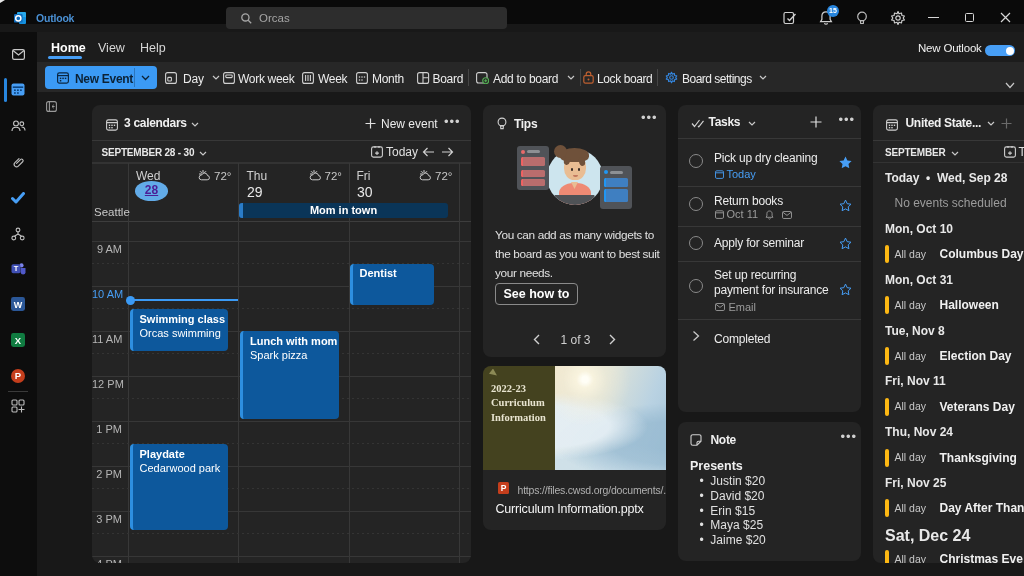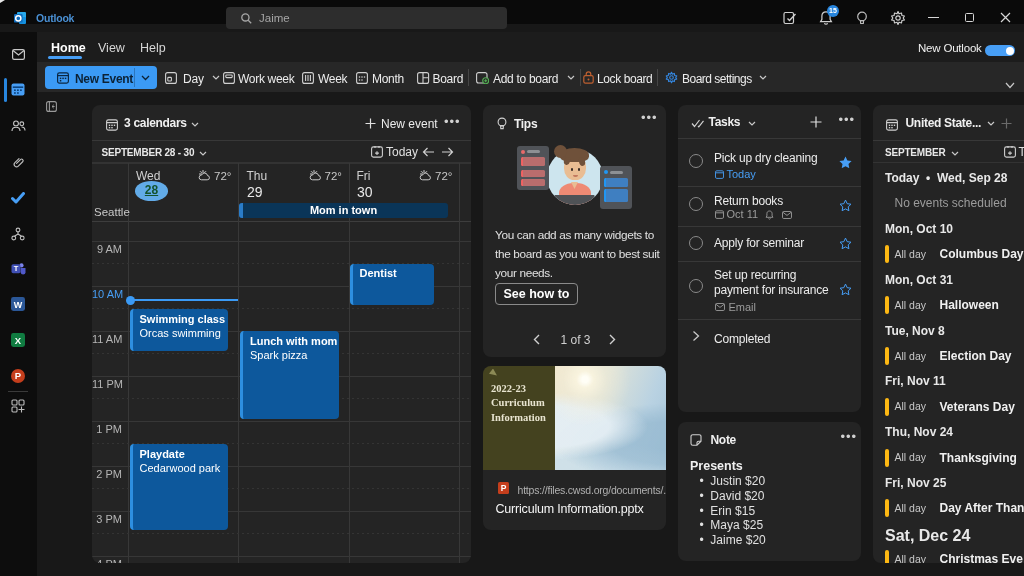--- a/index.html
+++ b/index.html
@@ -43,21 +43,21 @@
       <rect x="6" y="6" width="7" height="7" rx="1" fill="#1490df"></rect>
       <rect x="1" y="3" width="8.6" height="8.6" rx="1.2" fill="#0f6cbd"></rect>
       <circle cx="5.3" cy="7.3" r="2.6" fill="none" stroke="#fff" stroke-width="1.5"></circle>
     </svg>
     <div class="abs" style="left:36px;top:12px;font-size:10.5px;font-weight:bold;color:#4a90d4;letter-spacing:-0.2px;">Outlook</div>
     <div id="searchbar">
       <svg class="abs" style="left:14px;top:5px;" width="13" height="13" viewBox="0 0 13 13">
           <circle cx="5.4" cy="5.4" r="3.6" fill="none" stroke="#a8a8a8" stroke-width="1.3"></circle>
           <line x1="8.2" y1="8.2" x2="11.2" y2="11.2" stroke="#a8a8a8" stroke-width="1.3"></line>
         </svg>
-      <div class="abs" style="left:33px;top:5px;font-size:11.5px;color:#a5a5a5;">Jaime</div>
+      <div class="abs" style="left:33px;top:5px;font-size:11.5px;color:#a5a5a5;">Orcas</div>
     </div>
 
     <svg class="abs" style="left:782px;top:10px;" width="16" height="16" viewBox="0 0 16 16">
         <rect x="2" y="2.5" width="9.5" height="11" rx="1.4" fill="none" stroke="#cfcfcf" stroke-width="1.2"></rect>
         <path d="M5.5 8.5 L7.5 10.5 L13.5 4" fill="none" stroke="#cfcfcf" stroke-width="1.4"></path>
       </svg>
     <svg class="abs" style="left:818px;top:10px;" width="16" height="16" viewBox="0 0 16 16">
         <path d="M8 1.8 C5.4 1.8 3.9 3.7 3.9 6 L3.9 9.4 L2.6 11.6 L13.4 11.6 L12.1 9.4 L12.1 6 C12.1 3.7 10.6 1.8 8 1.8 Z" fill="none" stroke="#cfcfcf" stroke-width="1.2"></path>
         <path d="M6.4 13.2 A1.8 1.8 0 0 0 9.6 13.2" fill="none" stroke="#cfcfcf" stroke-width="1.2"></path>
       </svg>
@@ -315,21 +315,21 @@
         <path d="M3.4 9.8 a2.4 2.4 0 0 1 0.3 -4.8 a3 3 0 0 1 5.8 0.6 a2.1 2.1 0 0 1 -0.3 4.2 Z" fill="#242424" stroke="#c8c8c8" stroke-width="1"></path>
       </svg>
     <div class="abs" style="left:232.5px;top:64.5px;font-size:11.5px;color:#c8c8c8;">72°</div>
     <svg class="abs" style="left:327px;top:65px;" width="14" height="11" viewBox="0 0 14 11">
         <circle cx="5" cy="4" r="2.2" fill="none" stroke="#c8c8c8" stroke-width="1"></circle>
         <path d="M5 0 L5 1 M1 4 L2 4 M2 1.2 L2.8 2 M8 1.2 L7.2 2" stroke="#c8c8c8" stroke-width="1"></path>
         <path d="M3.4 9.8 a2.4 2.4 0 0 1 0.3 -4.8 a3 3 0 0 1 5.8 0.6 a2.1 2.1 0 0 1 -0.3 4.2 Z" fill="#242424" stroke="#c8c8c8" stroke-width="1"></path>
       </svg>
     <div class="abs" style="left:343px;top:64.5px;font-size:11.5px;color:#c8c8c8;">72°</div>
 
-    <div class="abs" style="left:43px;top:76px;width:33px;height:19.5px;border-radius:50%;background:#62abe8;color:#14532d;font-size:12px;font-weight:bold;text-align:center;line-height:19.5px;text-decoration:underline;">28</div>
+    <div class="abs" style="left:43px;top:76px;width:33px;height:19.5px;border-radius:50%;background:#62abe8;color:#4c1d95;font-size:12px;font-weight:bold;text-align:center;line-height:19.5px;text-decoration:underline;">28</div>
     <div class="abs" style="left:155px;top:79px;font-size:14px;color:#e8e8e8;">29</div>
     <div class="abs" style="left:265px;top:79px;font-size:14px;color:#e8e8e8;">30</div>
 
     <div class="abs" style="left:2px;top:101px;width:32px;font-size:11.5px;color:#c8c8c8;text-align:center;">Seattle</div>
     <div class="abs" style="left:147px;top:98px;width:209px;height:15px;border-radius:3px;background:#0a3558;overflow:hidden;">
       <div class="abs" style="left:0;top:0;width:3.5px;height:15px;background:#2a7cc8;"></div>
       <div class="abs" style="left:0;top:1px;width:209px;text-align:center;font-size:11px;font-weight:bold;color:#fff;">Mom in town</div>
     </div>
 
     <div id="gridlines">
@@ -346,21 +346,21 @@
         <div class="gdash" style="top:248px;"></div>
         <div class="gdash" style="top:293px;"></div>
         <div class="gdash" style="top:338px;"></div>
         <div class="gdash" style="top:383px;"></div>
         <div class="gdash" style="top:428px;"></div>
       </div>
 
     <div class="abs timelbl" style="top:138px;">9 AM</div>
     <div class="abs timelbl" style="top:183px;color:#479ef5;">10 AM</div>
     <div class="abs timelbl" style="top:228px;">11 AM</div>
-    <div class="abs timelbl" style="top:273px;">11 PM</div>
+    <div class="abs timelbl" style="top:273px;">12 PM</div>
     <div class="abs timelbl" style="top:318px;">1 PM</div>
     <div class="abs timelbl" style="top:363px;">2 PM</div>
     <div class="abs timelbl" style="top:408px;">3 PM</div>
     <div class="abs timelbl" style="top:453px;">4 PM</div>
 
     <div class="event" style="left:37.5px;top:204px;width:98.5px;height:42px;"><b>Swimming class</b>Orcas swimming</div>
     <div class="event" style="left:148px;top:226px;width:99px;height:88px;"><b>Lunch with mom</b>Spark pizza</div>
     <div class="event" style="left:37.5px;top:339px;width:98.5px;height:85.5px;"><b>Playdate</b>Cedarwood park</div>
     <div class="event" style="left:257.5px;top:158.5px;width:84px;height:41.5px;">
         <b>Dentist</b>

